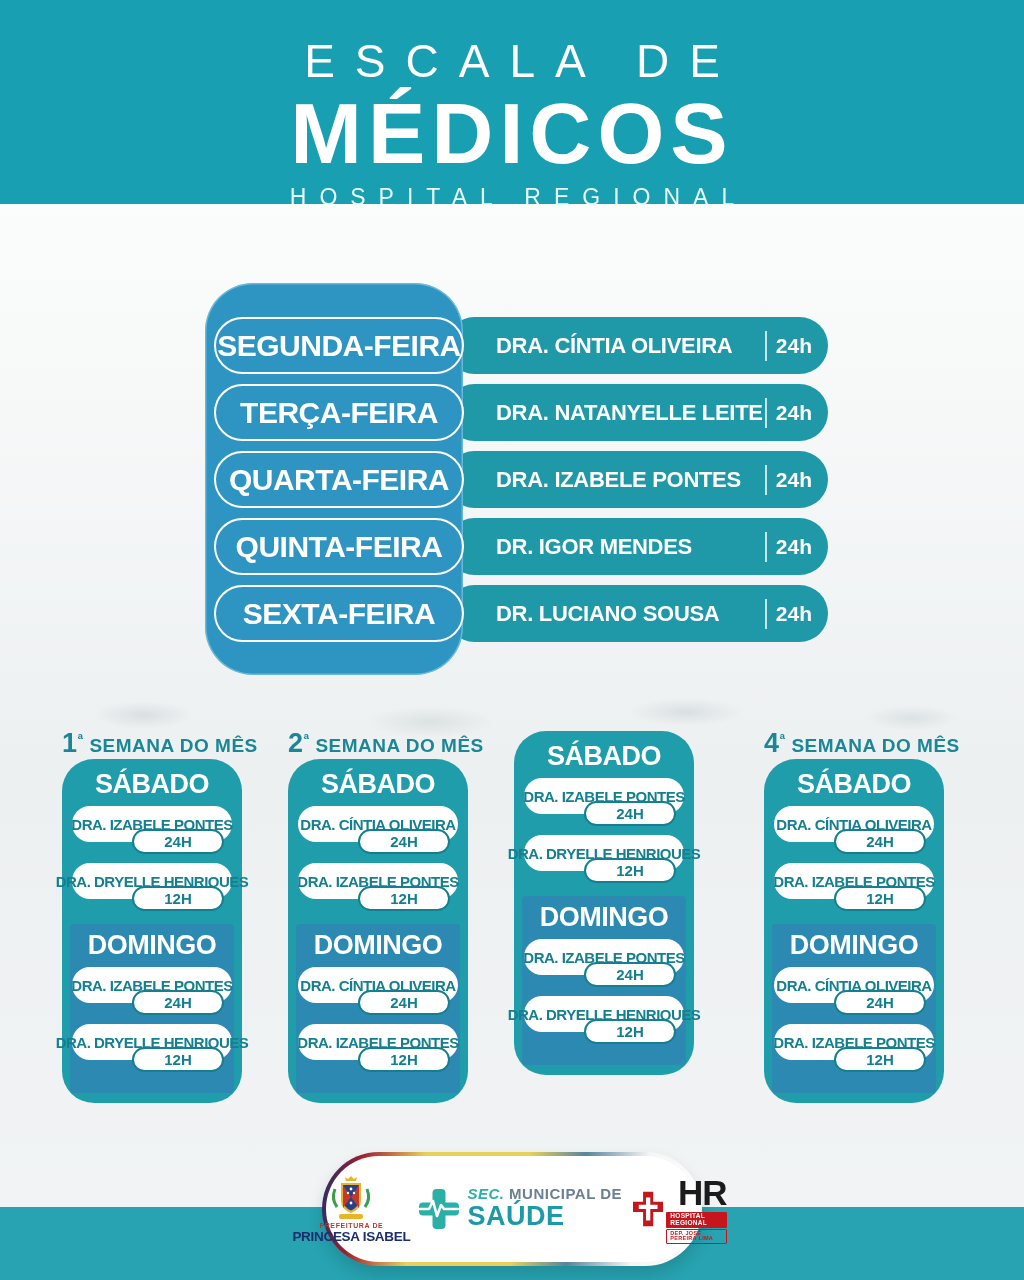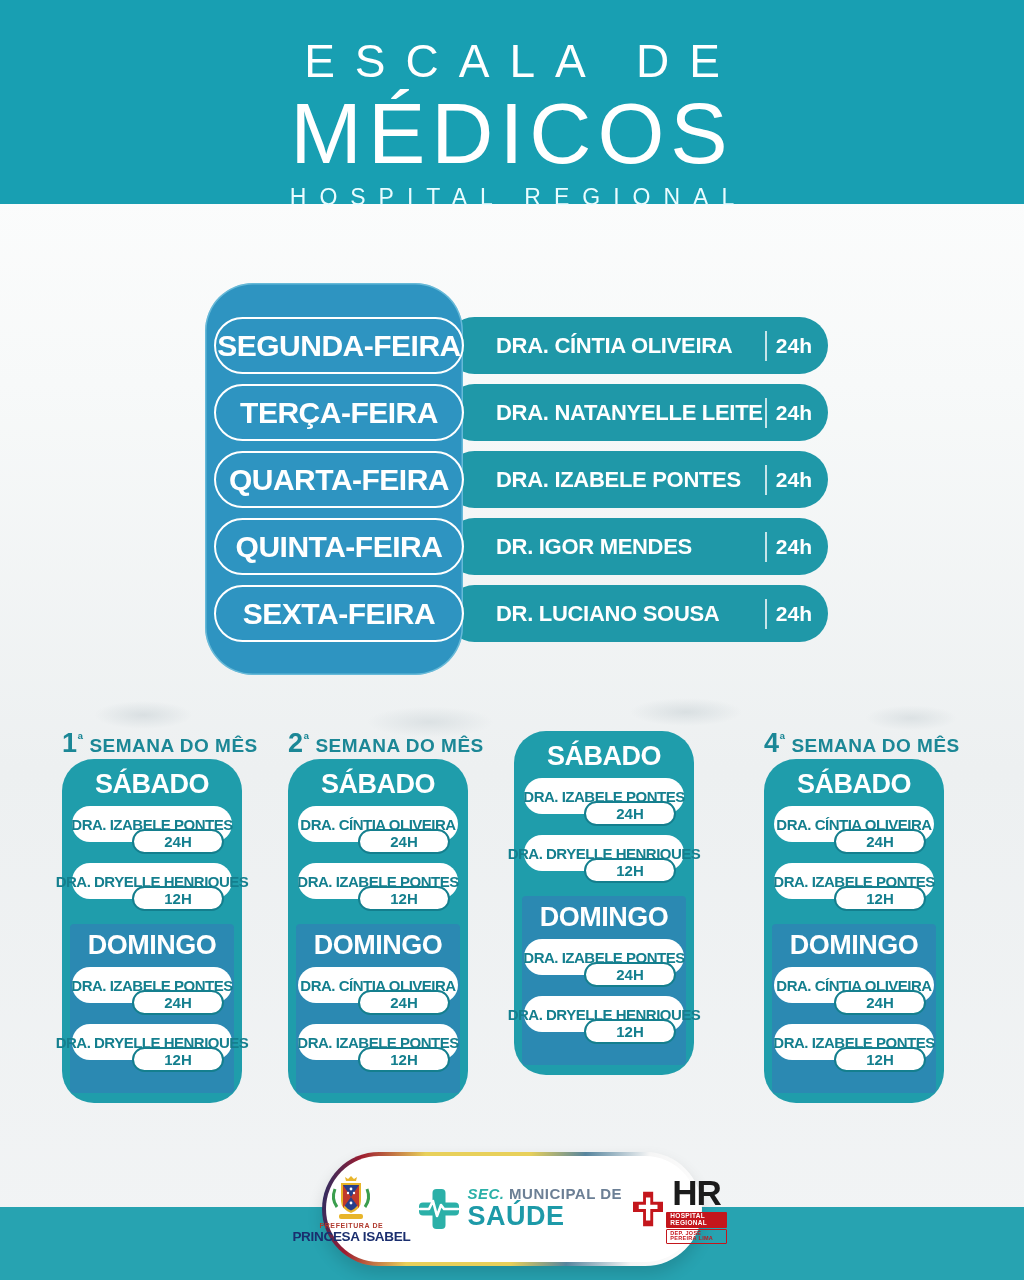--- a/index.html
+++ b/index.html
@@ -7,21 +7,21 @@
     width:1024px;height:1280px;position:relative;overflow:hidden;
     font-family:"Liberation Sans", sans-serif;
     background:linear-gradient(180deg,#ffffff 0%,#f7f9f9 30%,#edf0f1 60%,#f2f4f5 100%);
   }
   
   .header{
     position:absolute;top:0;left:0;width:100%;height:204px;
     background:var(--header_teal,#189fb2);color:#fff;text-align:center;
   }
   .header .t1{margin-top:34px;font-size:46px;font-weight:400;letter-spacing:20px;text-indent:20px;}
-  .header .t2{margin-top:2px;font-size:86px;font-weight:400;letter-spacing:6px;line-height:1;}
+  .header .t2{margin-top:2px;font-size:86px;font-weight:700;letter-spacing:6px;line-height:1;}
   .header .t3{margin-top:8px;font-size:23px;font-weight:300;letter-spacing:13px;text-indent:13px;color:#eafcff;}
   
   .blobs{position:absolute;left:0;top:660px;width:100%;height:100px;pointer-events:none;
     background:
       radial-gradient(70px 20px at 14% 55%, rgba(185,196,201,.40), transparent 70%),
       radial-gradient(90px 22px at 42% 62%, rgba(185,196,201,.35), transparent 70%),
       radial-gradient(80px 20px at 67% 52%, rgba(185,196,201,.40), transparent 70%),
       radial-gradient(65px 18px at 89% 58%, rgba(185,196,201,.35), transparent 70%);
   }
   
@@ -93,21 +93,21 @@
   .lg{display:flex;align-items:center;}
   .crest-block{flex-direction:column;width:108px;text-align:center;}
   .crest-block .l1{font-size:7px;font-weight:700;letter-spacing:.6px;color:#b03a2e;margin-top:1px;}
   .crest-block .l2{font-size:13.5px;font-weight:800;color:#1a2e6e;letter-spacing:-.3px;white-space:nowrap;}
   .saude-block{gap:5px;}
   .saude-txt{display:flex;flex-direction:column;line-height:1.1;}
   .saude-txt .dept{font-size:15px;font-weight:700;color:#6b7f95;letter-spacing:.5px;white-space:nowrap;}
   .saude-txt .dept .pref{color:#2bb0a8;font-style:italic;}
   .saude-txt .nm{font-size:27px;font-weight:800;color:#1d9aa8;letter-spacing:.5px;}
   .hr-block{gap:3px;}
-  .hr-txt{display:flex;flex-direction:column;align-items:center;line-height:1;}
+  .hr-txt{display:flex;flex-direction:column;align-items:flex-end;line-height:1;}
   .hr-txt .abbr{font-size:35px;font-weight:900;color:#1b1b1b;letter-spacing:-1px;}
   .hr-txt .bar1{margin-top:2px;background:#c4161c;color:#fff;font-size:6.5px;font-weight:700;padding:1.5px 4px;border-radius:1px;letter-spacing:.3px;}
   .hr-txt .bar2{margin-top:1px;border:1px solid #c4161c;color:#c4161c;font-size:5.5px;font-weight:700;padding:1px 3px;border-radius:1px;letter-spacing:.3px;}
 </style>
 </head>
 <body>
 
 <div class="header">
   <div class="t1">ESCALA DE</div>
   <div class="t2">MÉDICOS</div>

